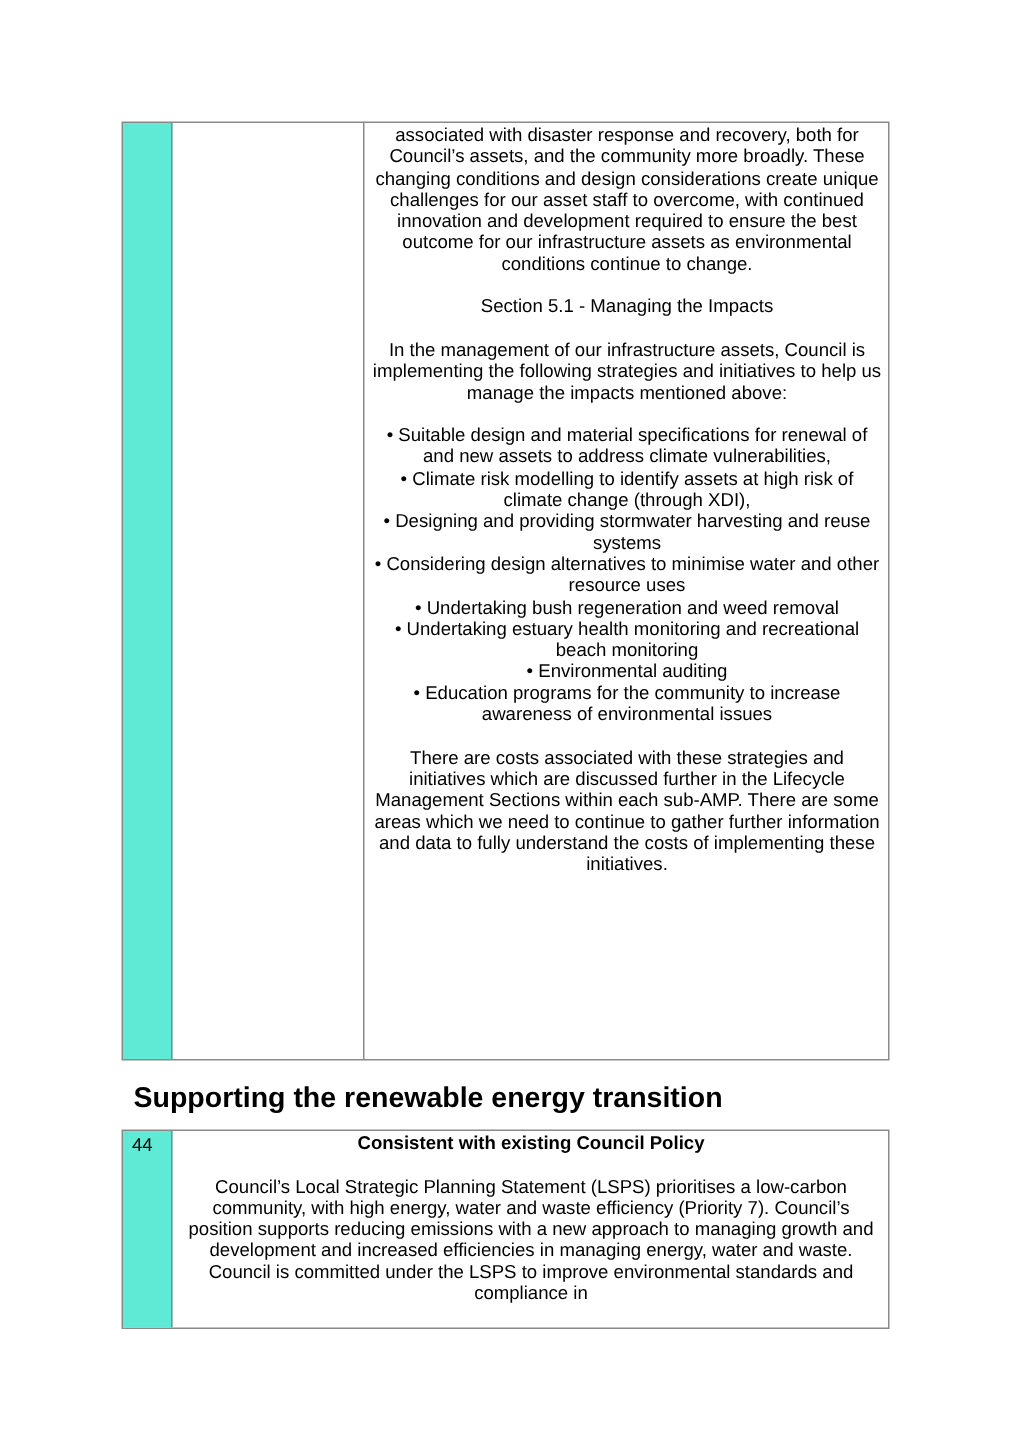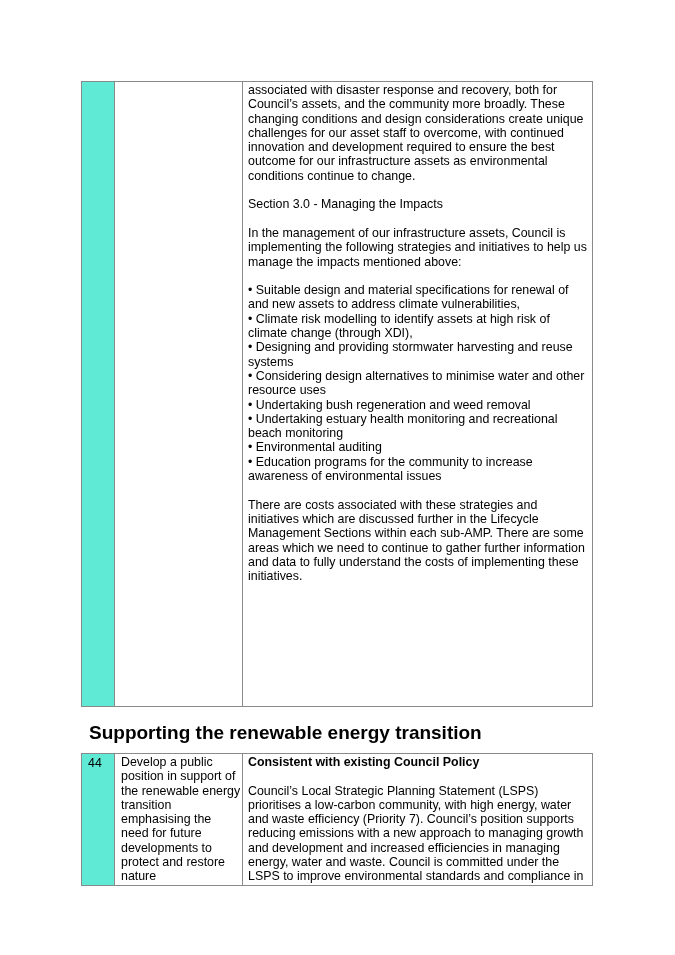--- a/index.html
+++ b/index.html
@@ -9,40 +9,40 @@
   }
   .tbl {
     position: absolute; left: 81px; width: 512px;
     border: 1px solid #8a8a8a; box-sizing: border-box;
     display: flex;
   }
   #tbl1 { top: 81px; height: 626px; }
   #tbl2 { top: 753px; height: 133px; }
   .c1 { width: 33px; background: #5eead4; border-right: 1px solid #8a8a8a; box-sizing: border-box; flex: none; font-size: 12.4px; line-height: 14.3px; padding: 2px 0 0 6px; }
   .c2 { width: 128px; border-right: 1px solid #8a8a8a; box-sizing: border-box; flex: none; padding: 1px 0 0 6px; line-height: 14.3px; }
-  .c3 { flex: 1; padding: 1px 4px 0 5px; line-height: 14.3px; }
+  .c3 { flex: 1; padding: 1px 4px 0 5px; line-height: 14.3px; text-align: center; }
   .c3 p { margin: 0; }
   .gap { height: 14.3px; }
   .bullets p { margin: 0; }
   .bold { font-weight: bold; }
   #heading {
     position: absolute; left: 89px; top: 722px;
     font-size: 19px; font-weight: bold; margin: 0;
   }
 </style>
 </head>
 <body>
 
 <div class="tbl" id="tbl1">
   <div class="c1"></div>
   <div class="c2"></div>
   <div class="c3">
     <p>associated with disaster response and recovery, both for Council’s assets, and the community more broadly. These changing conditions and design considerations create unique challenges for our asset staff to overcome, with continued innovation and development required to ensure the best outcome for our infrastructure assets as environmental conditions continue to change.</p>
     <div class="gap"></div>
-    <p>Section 3.0 - Managing the Impacts</p>
+    <p>Section 5.1 - Managing the Impacts</p>
     <div class="gap"></div>
     <p>In the management of our infrastructure assets, Council is implementing the following strategies and initiatives to help us manage the impacts mentioned above:</p>
     <div class="gap"></div>
     <div class="bullets">
       <p>• Suitable design and material specifications for renewal of and new assets to address climate vulnerabilities,</p>
       <p>• Climate risk modelling to identify assets at high risk of climate change (through XDI),</p>
       <p>• Designing and providing stormwater harvesting and reuse systems</p>
       <p>• Considering design alternatives to minimise water and other resource uses</p>
       <p>• Undertaking bush regeneration and weed removal</p>
       <p>• Undertaking estuary health monitoring and recreational beach monitoring</p>
@@ -51,19 +51,18 @@
     </div>
     <div class="gap"></div>
     <p>There are costs associated with these strategies and initiatives which are discussed further in the Lifecycle Management Sections within each sub-AMP. There are some areas which we need to continue to gather further information and data to fully understand the costs of implementing these initiatives.</p>
   </div>
 </div>
 
 <h2 id="heading">Supporting the renewable energy transition</h2>
 
 <div class="tbl" id="tbl2">
   <div class="c1">44</div>
-  <div class="c2">Develop a public position in support of the renewable energy transition emphasising the need for future developments to protect and restore nature</div>
   <div class="c3">
     <p class="bold">Consistent with existing Council Policy</p>
     <div class="gap"></div>
     <p>Council’s Local Strategic Planning Statement (LSPS) prioritises a low-carbon community, with high energy, water and waste efficiency (Priority 7). Council’s position supports reducing emissions with a new approach to managing growth and development and increased efficiencies in managing energy, water and waste. Council is committed under the LSPS to improve environmental standards and compliance in</p>
   </div>
 </div>
 
 </body></html>

